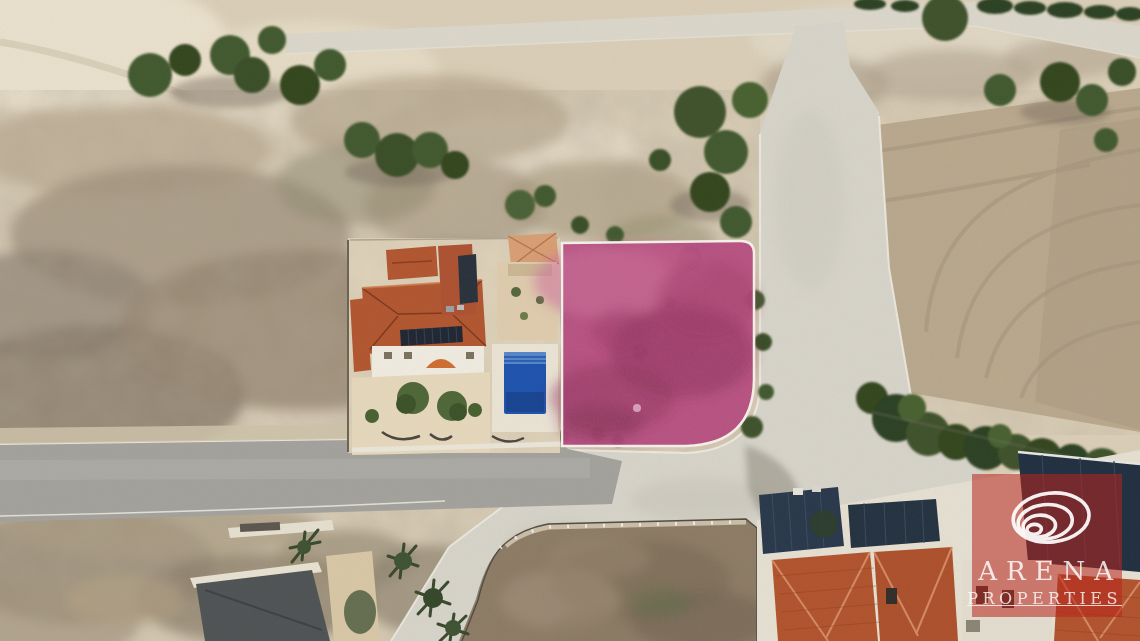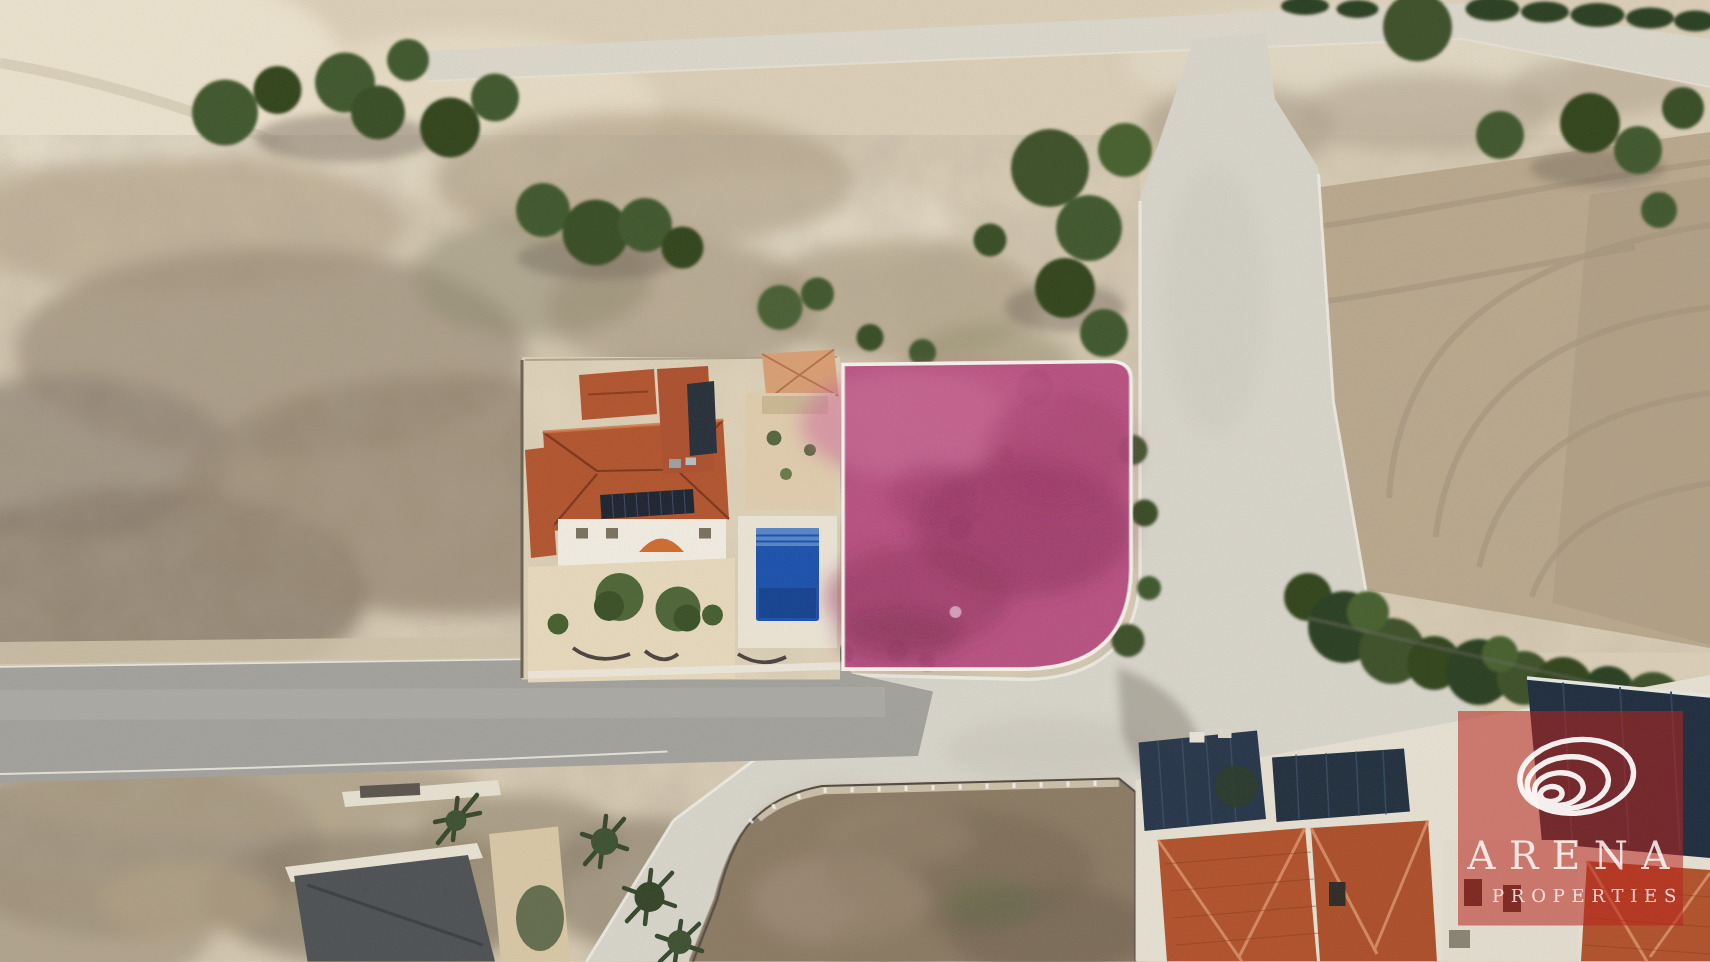--- a/index.html
+++ b/index.html
@@ -14,22 +14,22 @@
     pointer-events:none;
   }
   .wm-logo{margin-top:6px;width:150px;height:76px;opacity:.92;}
   .wm-brand{
     font-family:"DejaVu Serif","Liberation Serif",serif;
     font-size:26px;line-height:1;letter-spacing:9px;text-indent:9px;
     color:rgba(255,255,255,.82);font-weight:400;margin-top:2px;white-space:nowrap;
   }
   .wm-tagline{
     font-family:"DejaVu Serif","Liberation Serif",serif;
-    font-size:12px;line-height:1;letter-spacing:4.5px;text-indent:4.5px;
-    color:rgba(255,255,255,.78);margin-top:7px;white-space:nowrap;
+    font-size:16px;line-height:1;letter-spacing:4.5px;text-indent:4.5px;
+    color:rgba(255,255,255,.78);margin-top:7px;white-space:nowrap;text-decoration:underline;
   }
 </style>
 </head>
 <body>
 
 <div class="stage">
 <svg width="1140" height="641" viewBox="0 0 1140 641">
   <defs>
     <filter id="b3" x="-40%" y="-40%" width="180%" height="180%">
           <feGaussianBlur stdDeviation="3"></feGaussianBlur>

